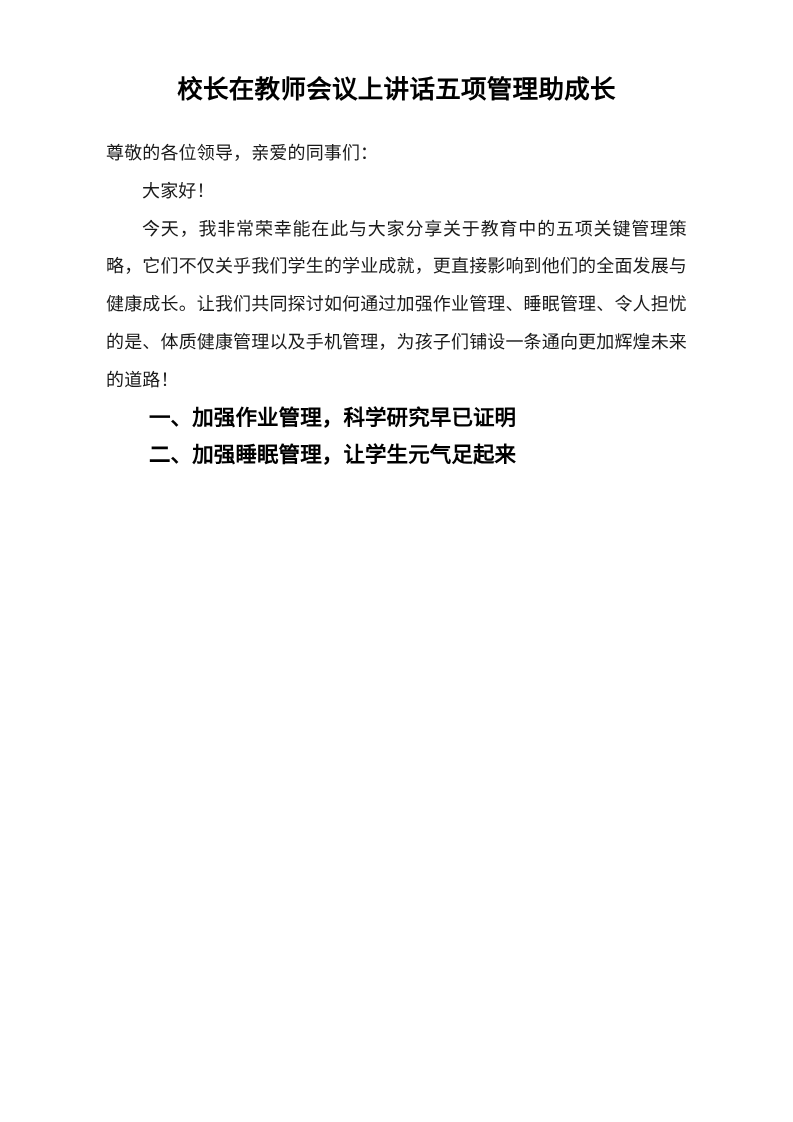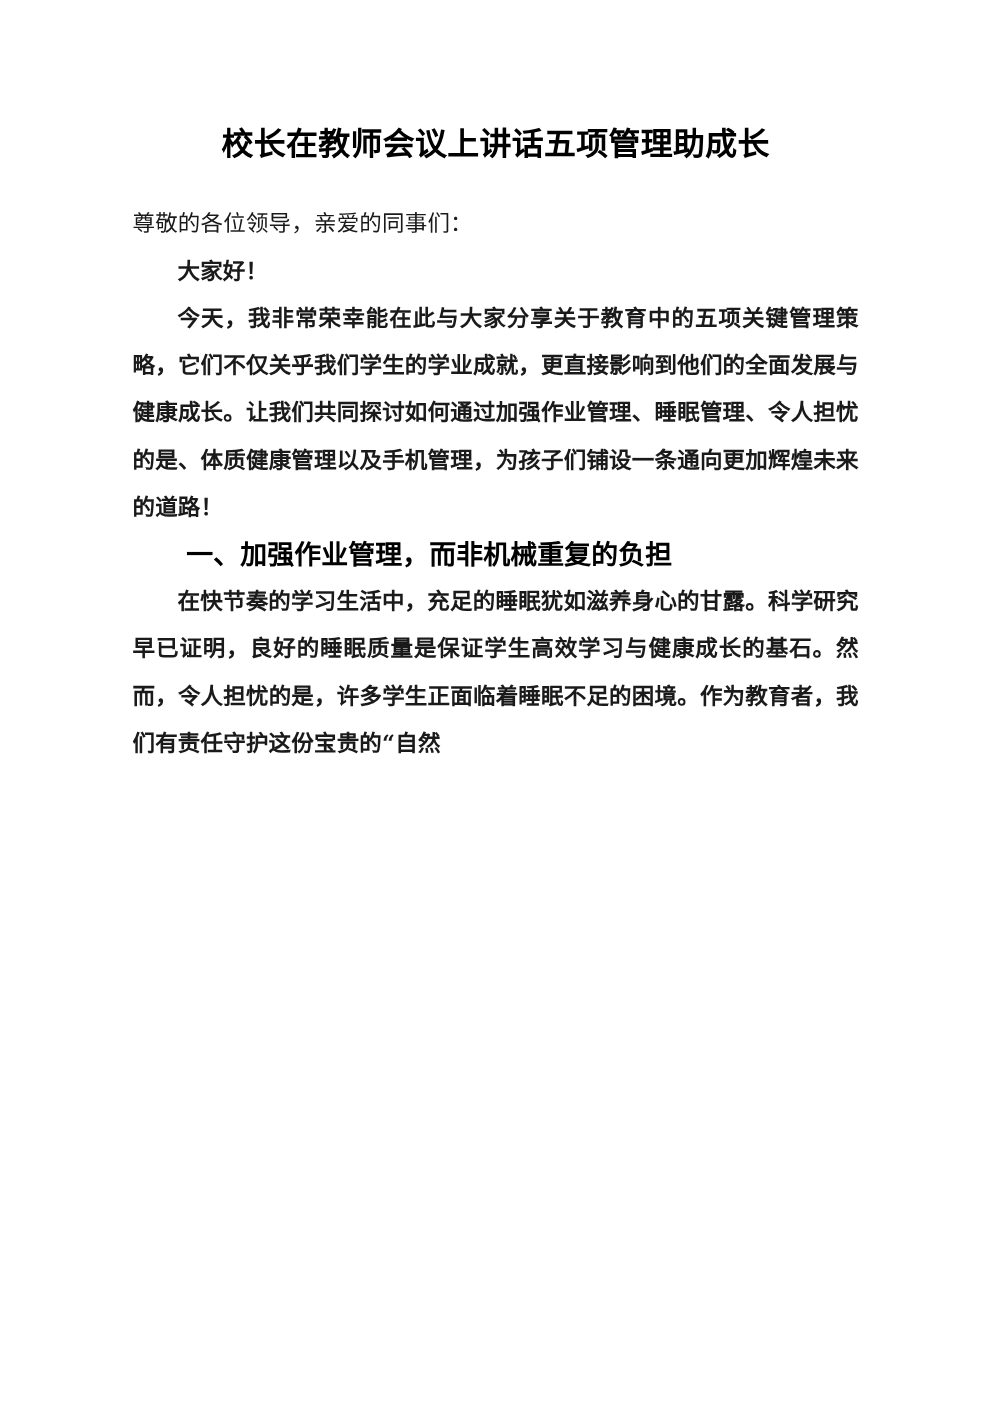--- a/index.html
+++ b/index.html
@@ -27,21 +27,21 @@
   }
 
   .doc-title {
     font-family: "DejaVu Sans", "Liberation Sans", sans-serif;
     font-weight: bold;
     font-size: 25.5px;
     line-height: 30px;
     color: #000000;
     text-align: center;
     margin: 0;
-    padding-top: 101px;
+    padding-top: 74px;
     letter-spacing: 0.3px;
     white-space: nowrap;
   }
 
   .body-block {
     margin: 0;
     padding-top: 30px;
   }
 
   p.para {
@@ -52,21 +52,20 @@
     margin: 0;
     text-align: justify;
     text-justify: inter-character;
     text-align-last: left;
     letter-spacing: 0.15px;
     font-weight: 400;
   }
 
   p.indent {
     text-indent: 2em;
-    font-weight: bold;
   }
 
   p.heading {
     font-family: "DejaVu Sans", "Liberation Sans", sans-serif;
     font-weight: bold;
     font-size: 21.5px;
     line-height: 37.8px;
     color: #000000;
     margin: 0;
     text-indent: 2em;
@@ -83,21 +82,21 @@
     <h1 class="doc-title">校长在教师会议上讲话五项管理助成长</h1>
 
     <div class="body-block">
 
       <p class="para">尊敬的各位领导，亲爱的同事们：</p>
 
       <p class="para indent">大家好！</p>
 
       <p class="para indent">今天，我非常荣幸能在此与大家分享关于教育中的五项关键管理策略，它们不仅关乎我们学生的学业成就，更直接影响到他们的全面发展与健康成长。让我们共同探讨如何通过加强作业管理、睡眠管理、令人担忧的是、体质健康管理以及手机管理，为孩子们铺设一条通向更加辉煌未来的道路！</p>
 
-      <p class="heading">一、加强作业管理，而非机械重复的负担</p>
+      <p class="heading">一、加强作业管理，科学研究早已证明</p>
 
 
+      <p class="heading">二、加强睡眠管理，让学生元气足起来</p>
 
-      <p class="para indent">在快节奏的学习生活中，充足的睡眠犹如滋养身心的甘露。科学研究早已证明，良好的睡眠质量是保证学生高效学习与健康成长的基石。然而，令人担忧的是，许多学生正面临着睡眠不足的困境。作为教育者，我们有责任守护这份宝贵的“自然</p>
 
     </div>
   </div>
 </div>
 
 </body></html>

